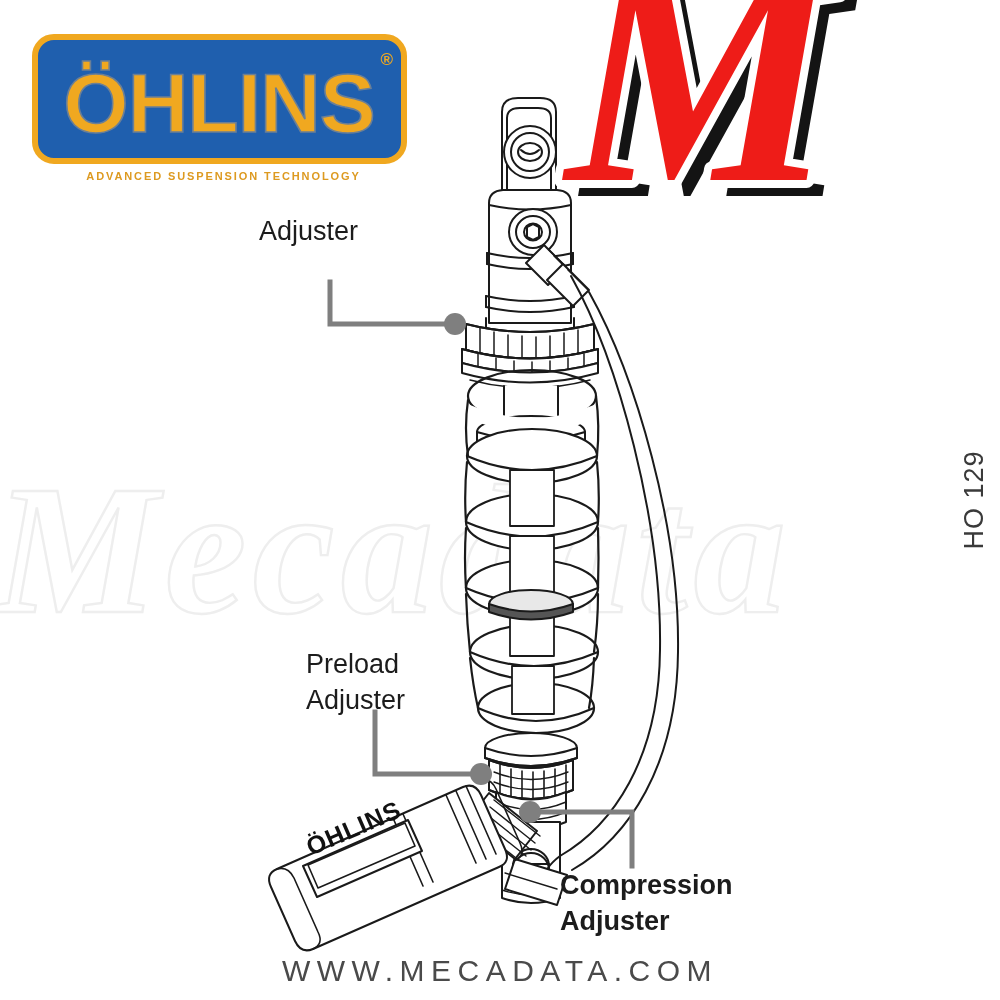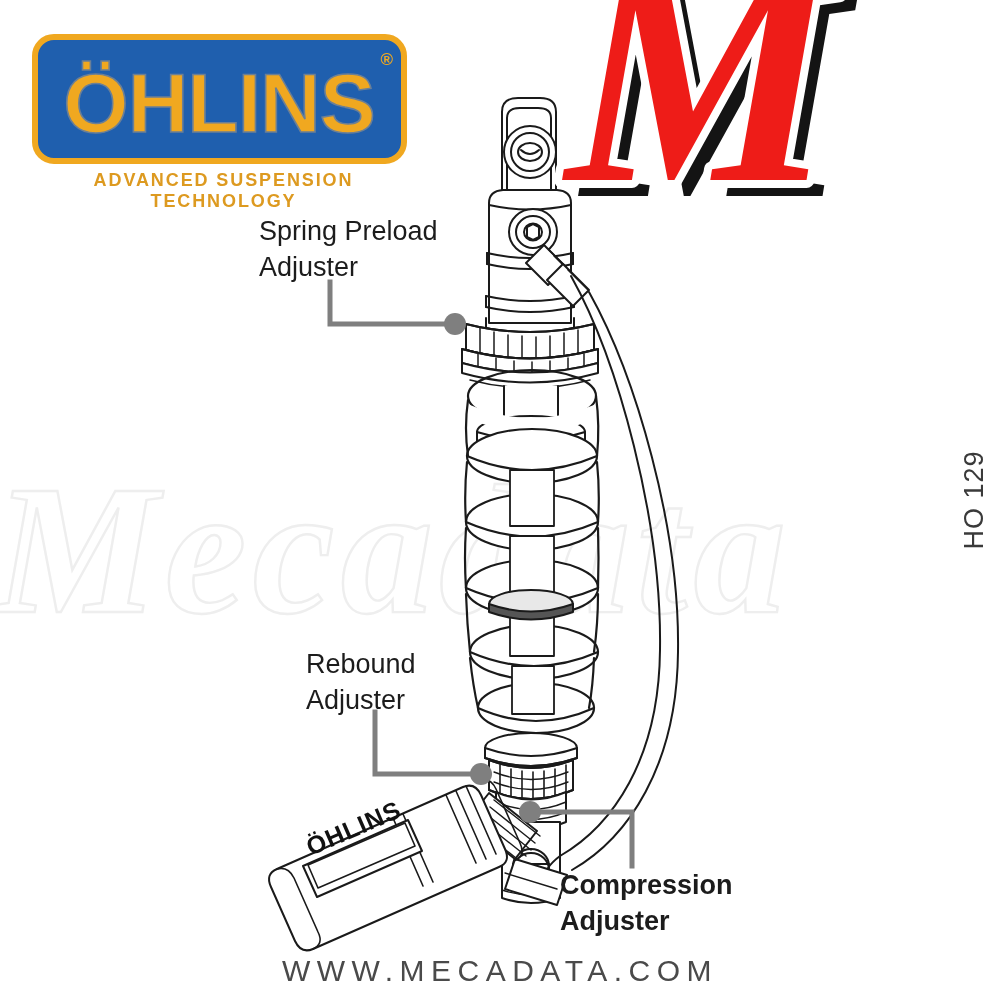--- a/index.html
+++ b/index.html
@@ -7,21 +7,21 @@
        font-family:"Liberation Sans","DejaVu Sans",sans-serif;background:#ffffff;}
   #stage{position:absolute;left:0;top:0;width:1000px;height:1000px;}
 
   
   #ohlins-logo{position:absolute;left:32px;top:34px;width:375px;height:165px;}
   #ohlins-plate{position:absolute;left:0;top:0;width:375px;height:130px;
       background:#1f5fae;border:6px solid #f0a820;border-radius:22px;box-sizing:border-box;}
   #ohlins-wordmark{position:absolute;left:0;top:0;width:375px;height:130px;}
   #ohlins-reg{position:absolute;right:14px;top:16px;color:#f0a820;font-size:17px;font-weight:bold;}
   #ohlins-tagline{position:absolute;left:8px;top:136px;width:367px;text-align:center;
-      color:#dd9a20;font-size:18px;font-weight:bold;letter-spacing:1.9px;
+      color:#dd9a20;font-size:11px;font-weight:bold;letter-spacing:1.9px;
       font-family:"Liberation Sans",sans-serif;}
 
   
   #m-logo{position:absolute;left:520px;top:-16px;width:500px;height:240px;}
 
   
   #watermark{position:absolute;left:-6px;top:472px;width:1000px;height:180px;}
 
   
   #drawing{position:absolute;left:0;top:0;width:1000px;height:1000px;}
@@ -271,26 +271,25 @@
     </g>
     <g>
       <text x="46" y="196" font-family="Liberation Serif, serif" font-size="300" font-style="italic" font-weight="bold" fill="#ffffff" stroke="#ffffff" stroke-width="16" stroke-linejoin="round">M</text>
     </g>
     <g>
       <text x="46" y="196" font-family="Liberation Serif, serif" font-size="300" font-style="italic" font-weight="bold" fill="#ee1c18">M</text>
     </g>
   </svg>
 
   <div class="callout" id="lbl-preload">
-    <div>Spring Preload</div>
     <div>Adjuster</div>
   </div>
 
   <div class="callout" id="lbl-rebound">
-    <div>Rebound</div>
+    <div>Preload</div>
     <div>Adjuster</div>
   </div>
 
   <div class="callout" id="lbl-compression">
     <div>Compression</div>
     <div>Adjuster</div>
   </div>
 
   <div id="code-ho">HO 129</div>
 

